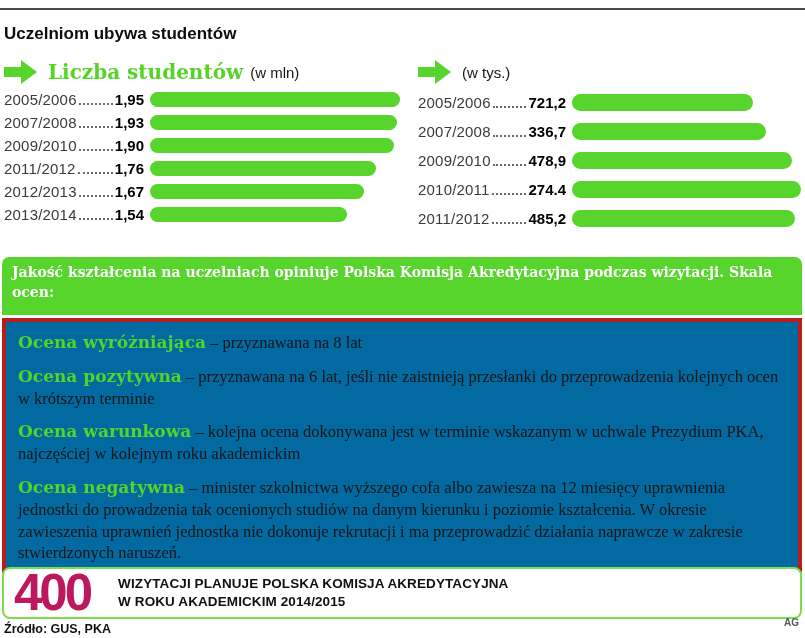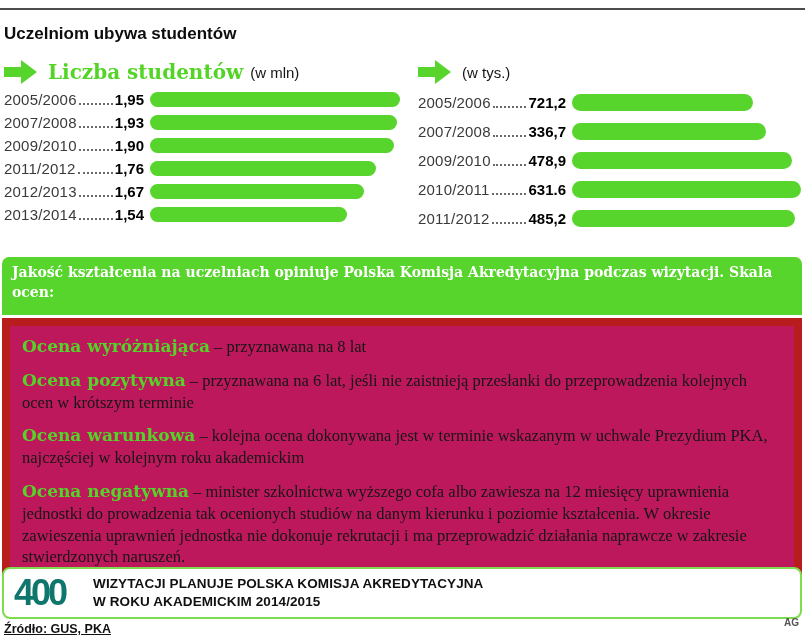--- a/index.html
+++ b/index.html
@@ -46,47 +46,47 @@
 
   .ratings { position: absolute; top: 257px; left: 2px; right: 3px; }
   .ratings-head {
     background: #58d52c; color: #ffffff;
     font-family: "DejaVu Serif", serif; font-weight: bold;
     font-size: 14px; line-height: 1.4;
     padding: 6px 10px 13px; border-radius: 7px 7px 0 0;
   }
   .ratings-body {
     margin-top: 3px;
-    border: 8px solid #b91c1c; border-radius: 0 0 7px 7px;
-    background: #be185d;
+    border: 4px solid #b91c1c; border-radius: 0 0 7px 7px;
+    background: #0369a1;
     padding: 9px 12px 10px;
   }
   .rating-item {
     font-family: "Liberation Serif", serif;
     font-size: 16.5px; line-height: 1.32; color: #151515;
     margin-bottom: 11px;
   }
   .rating-item:last-child { margin-bottom: 0; }
   .rating-label {
     font-family: "DejaVu Serif", serif; font-weight: bold;
     font-size: 17px; color: #55d428; margin-right: 4px;
   }
   .highlight-box {
     position: absolute; top: 567px; left: 2px; right: 3px; height: 52px;
     border: 2px solid #7edd4e; border-radius: 8px; background: #fff;
     display: flex; align-items: center; padding: 0 10px;
   }
   .big-number {
-    font-size: 36px; font-weight: bold; color: #0f766e;
+    font-size: 51px; font-weight: bold; color: #be185d;
     letter-spacing: -3px; line-height: 44px; margin-right: 28px;
   }
   .highlight-caption { font-size: 13.5px; font-weight: bold; color: #111; line-height: 1.3; letter-spacing: 0.1px; }
   .footer-source {
     position: absolute; left: 4px; bottom: 2px;
-    font-size: 12.5px; font-weight: bold; color: #111; text-decoration: underline;
+    font-size: 12.5px; font-weight: bold; color: #111;
   }
   .footer-credit {
     position: absolute; right: 6px; top: 617px;
     font-size: 10px; font-weight: bold; color: #555;
   }
 </style>
 </head>
 <body>
 
 <div class="page">
@@ -206,21 +206,21 @@
             <span class="val">478,9</span>
           </div>
         <div class="bar-track">
             <div class="bar" style="width: 96.2613%;"></div>
           </div>
       </div>
       <div class="crow">
         <div class="label-cell">
             <span class="cat">2010/2011</span>
             <span class="leader"></span>
-            <span class="val">631.6</span>
+            <span class="val">274.4</span>
           </div>
         <div class="bar-track">
             <div class="bar" style="width: 100%;"></div>
           </div>
       </div>
       <div class="crow">
         <div class="label-cell">
             <span class="cat">2011/2012</span>
             <span class="leader"></span>
             <span class="val">485,2</span>

